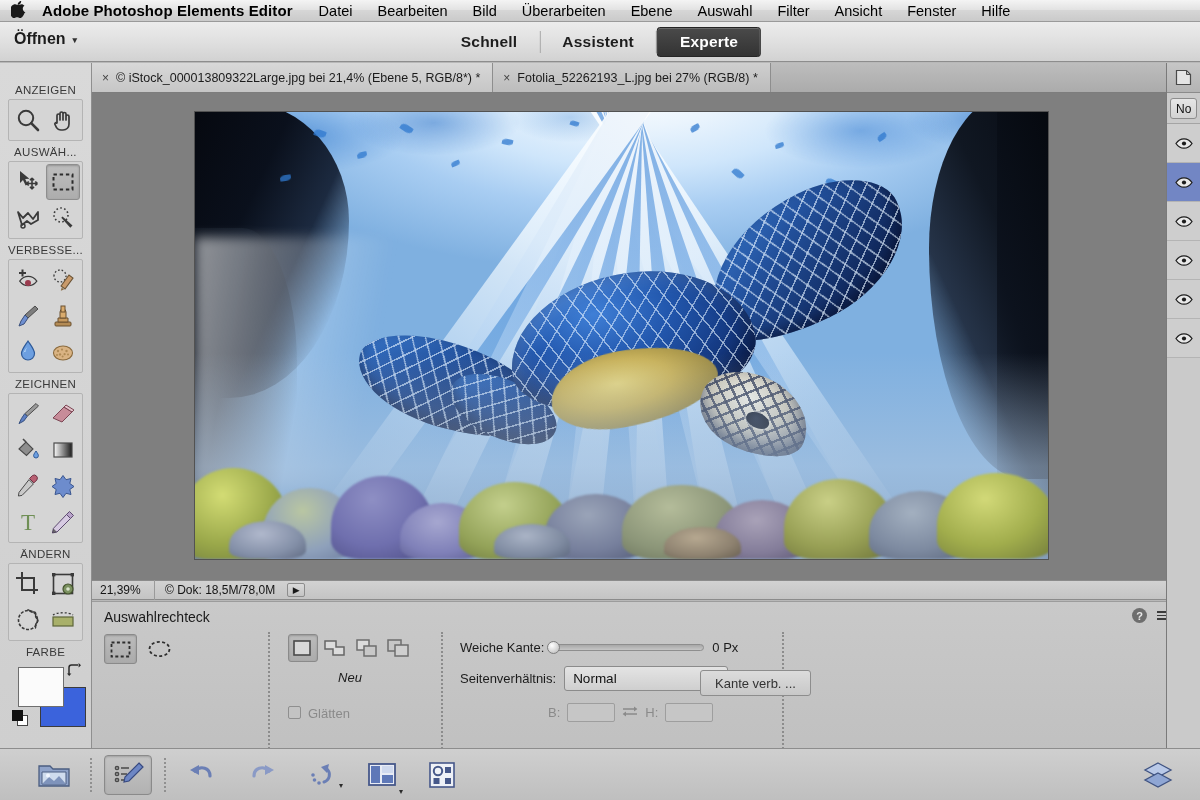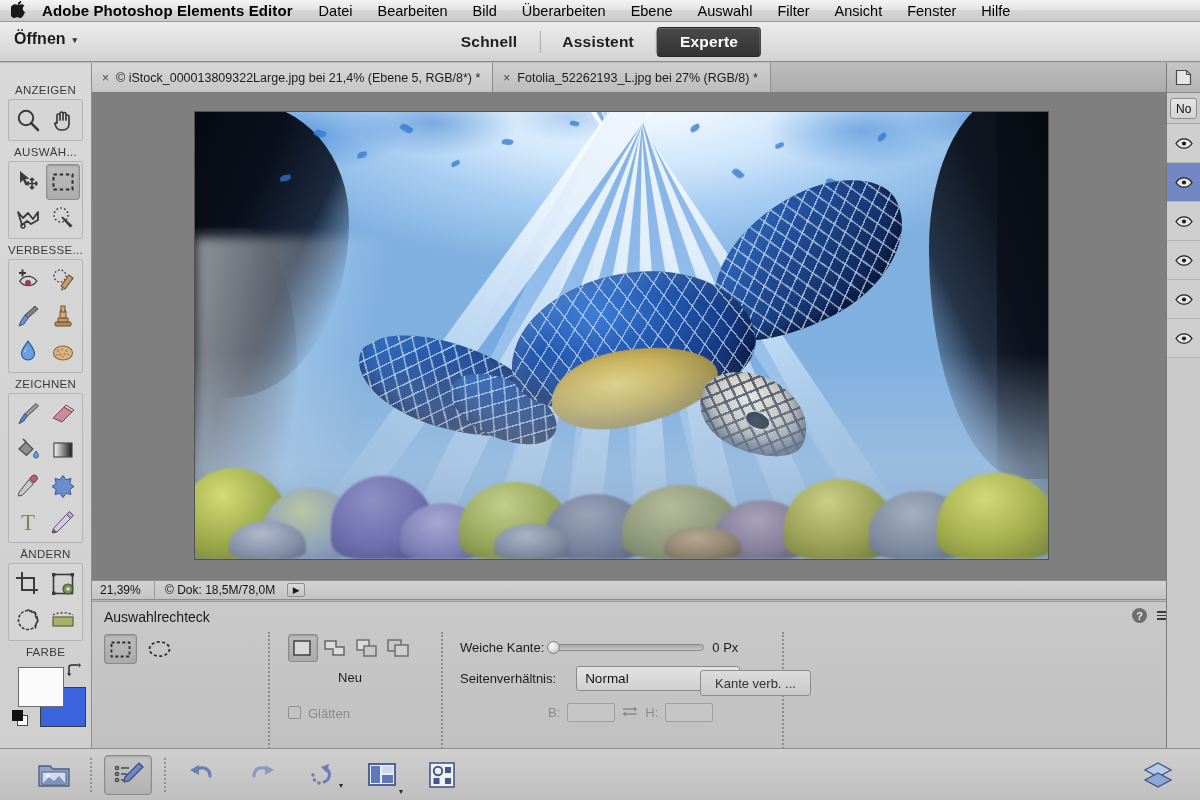--- a/index.html
+++ b/index.html
@@ -833,40 +833,40 @@
             <rect x="9" y="8" width="12" height="10" fill="#c8c8c8" stroke="#6e6e6e" stroke-width="1.5"></rect>
           </svg>
         </div>
         <div class="bool-btn">
           <svg width="26" height="20" viewBox="0 0 26 20">
             <rect x="2" y="2" width="13" height="11" fill="none" stroke="#6e6e6e" stroke-width="1.5"></rect>
             <rect x="9" y="7" width="13" height="11" fill="#cfcfcf" stroke="#6e6e6e" stroke-width="1.5"></rect>
           </svg>
         </div>
       </div>
-      <div style="text-align:center; width:124px; margin-top:6px;">
+      <div style="text-align:center; width:124px; margin-top:6px;font-style:italic;">
         <span class="opt-label">Neu</span>
       </div>
       <div style="margin-top:20px; display:flex; align-items:flex-start; gap:7px;">
         <span class="cb"></span>
         <span class="opt-label dim">Glätten</span>
       </div>
     </div>
 
     <div class="dotted-div" style="left:349px;"></div>
 
     <div class="opt-col" style="left:368px; width:320px;">
       <div style="display:flex; align-items:center; gap:8px; height:26px;">
         <span class="opt-label">Weiche Kante:</span>
         <span class="slider-track">
           <span class="slider-thumb"></span>
         </span>
         <span class="opt-label">0 Px</span>
       </div>
-      <div style="display:flex; align-items:center; gap:20px; margin-top:6px;text-align:center;">
+      <div style="display:flex; align-items:center; gap:8px; margin-top:6px;text-align:center;">
         <span class="opt-label">Seitenverhältnis:</span>
         <span class="select-box">
           <span>Normal</span>
           <span style="font-size:10px; color:#2e2e2e;">▼</span>
         </span>
       </div>
       <div style="display:flex; align-items:center; gap:7px; margin-top:12px; padding-left:88px;">
         <span class="opt-label dim">B:</span>
         <span class="num-box"></span>
         <span>

